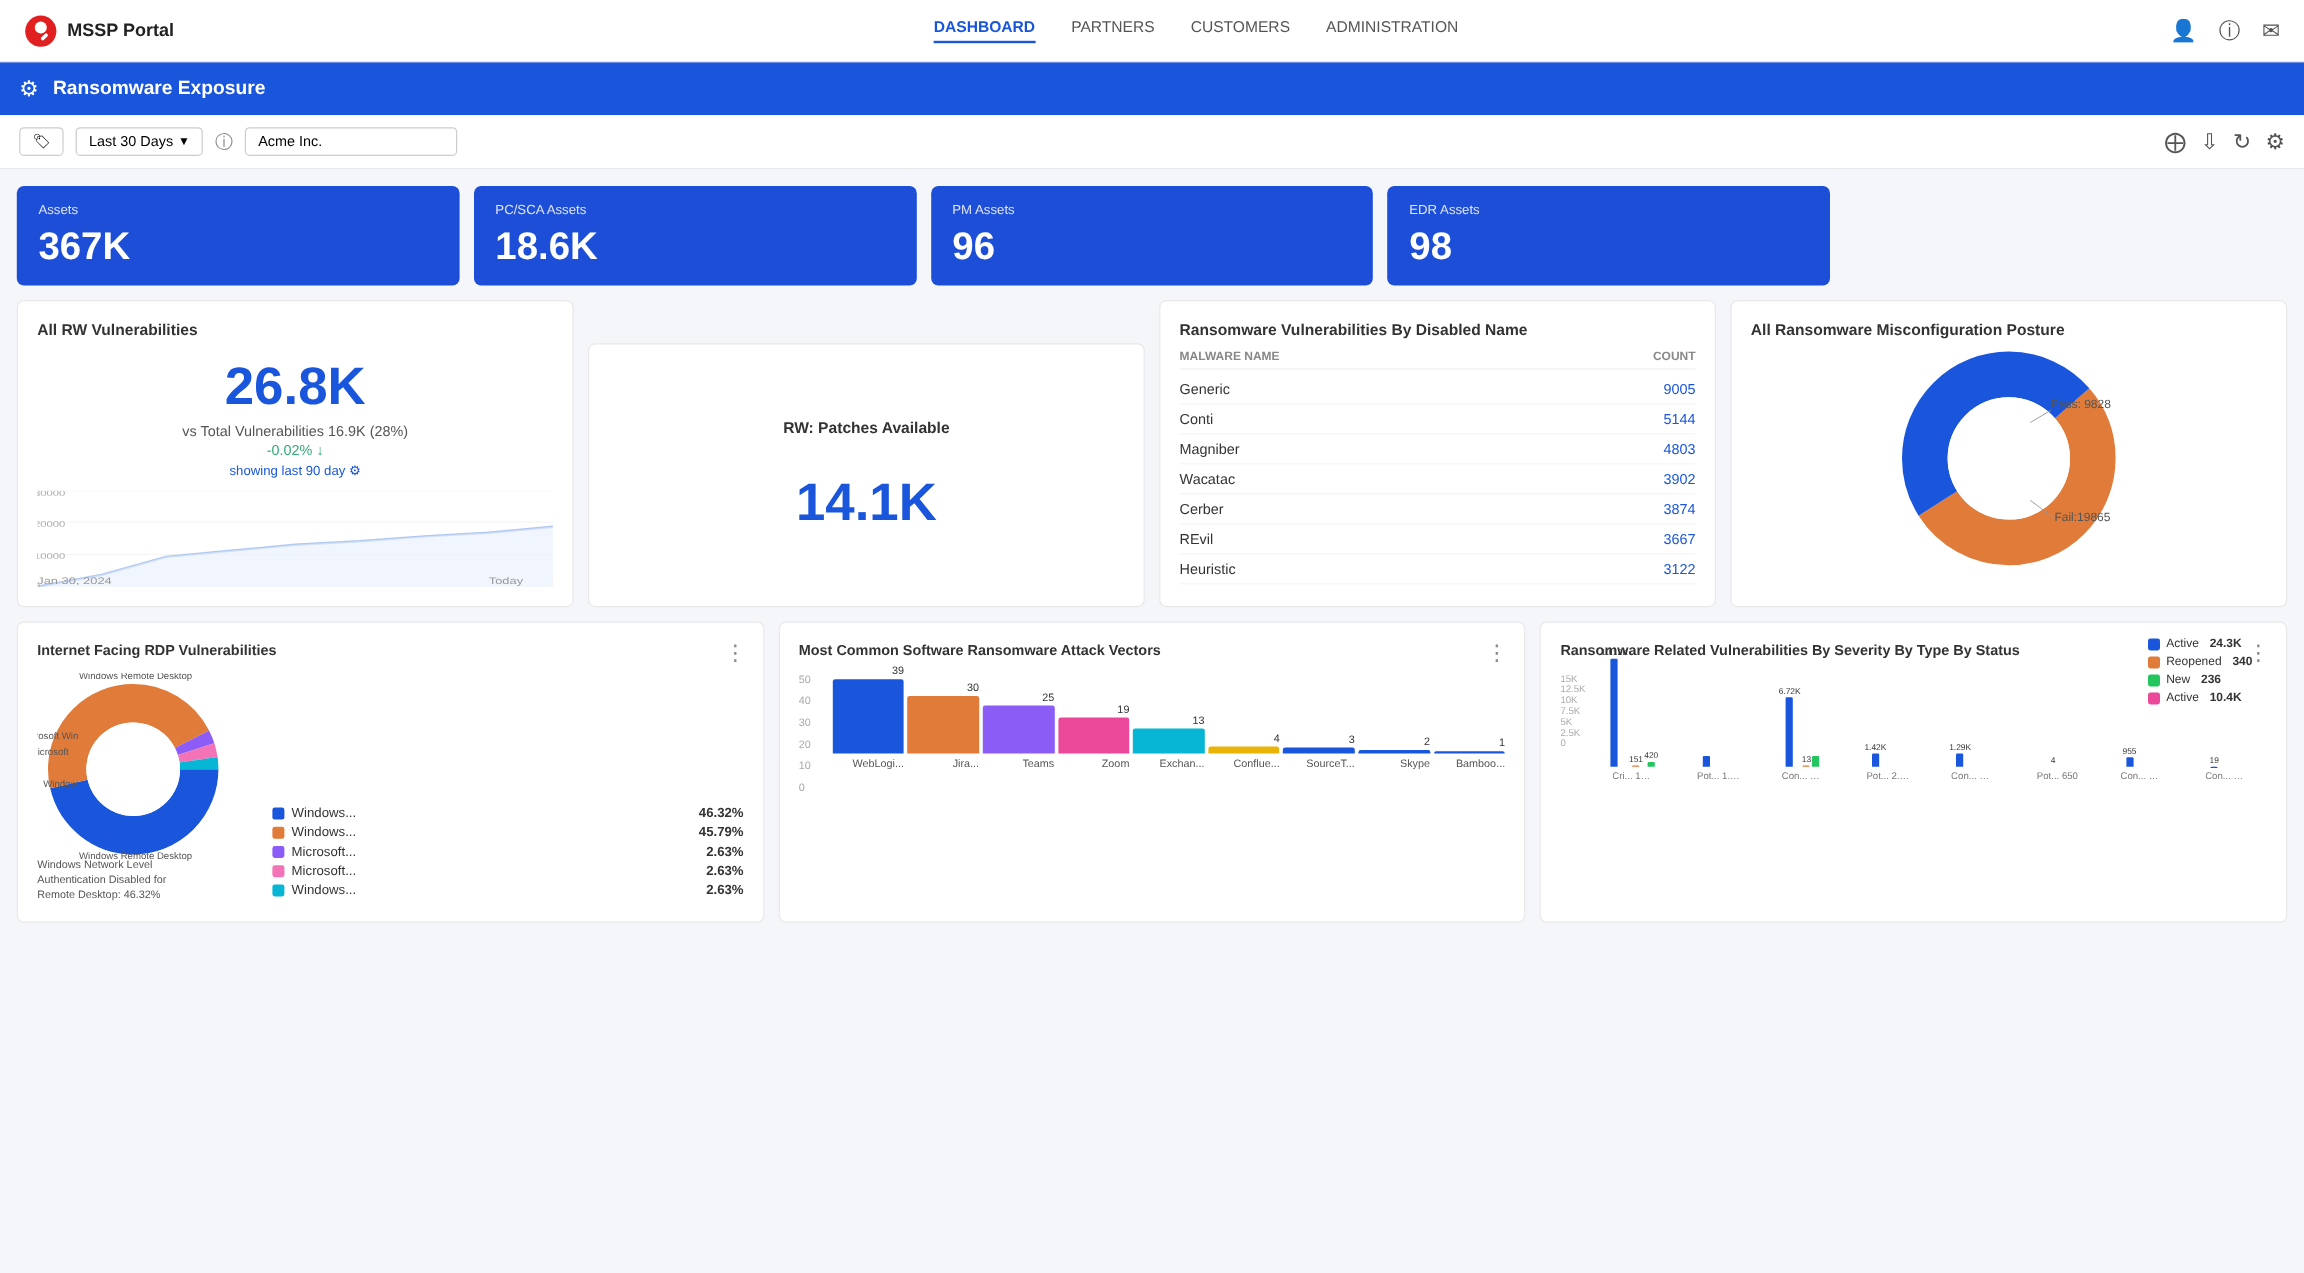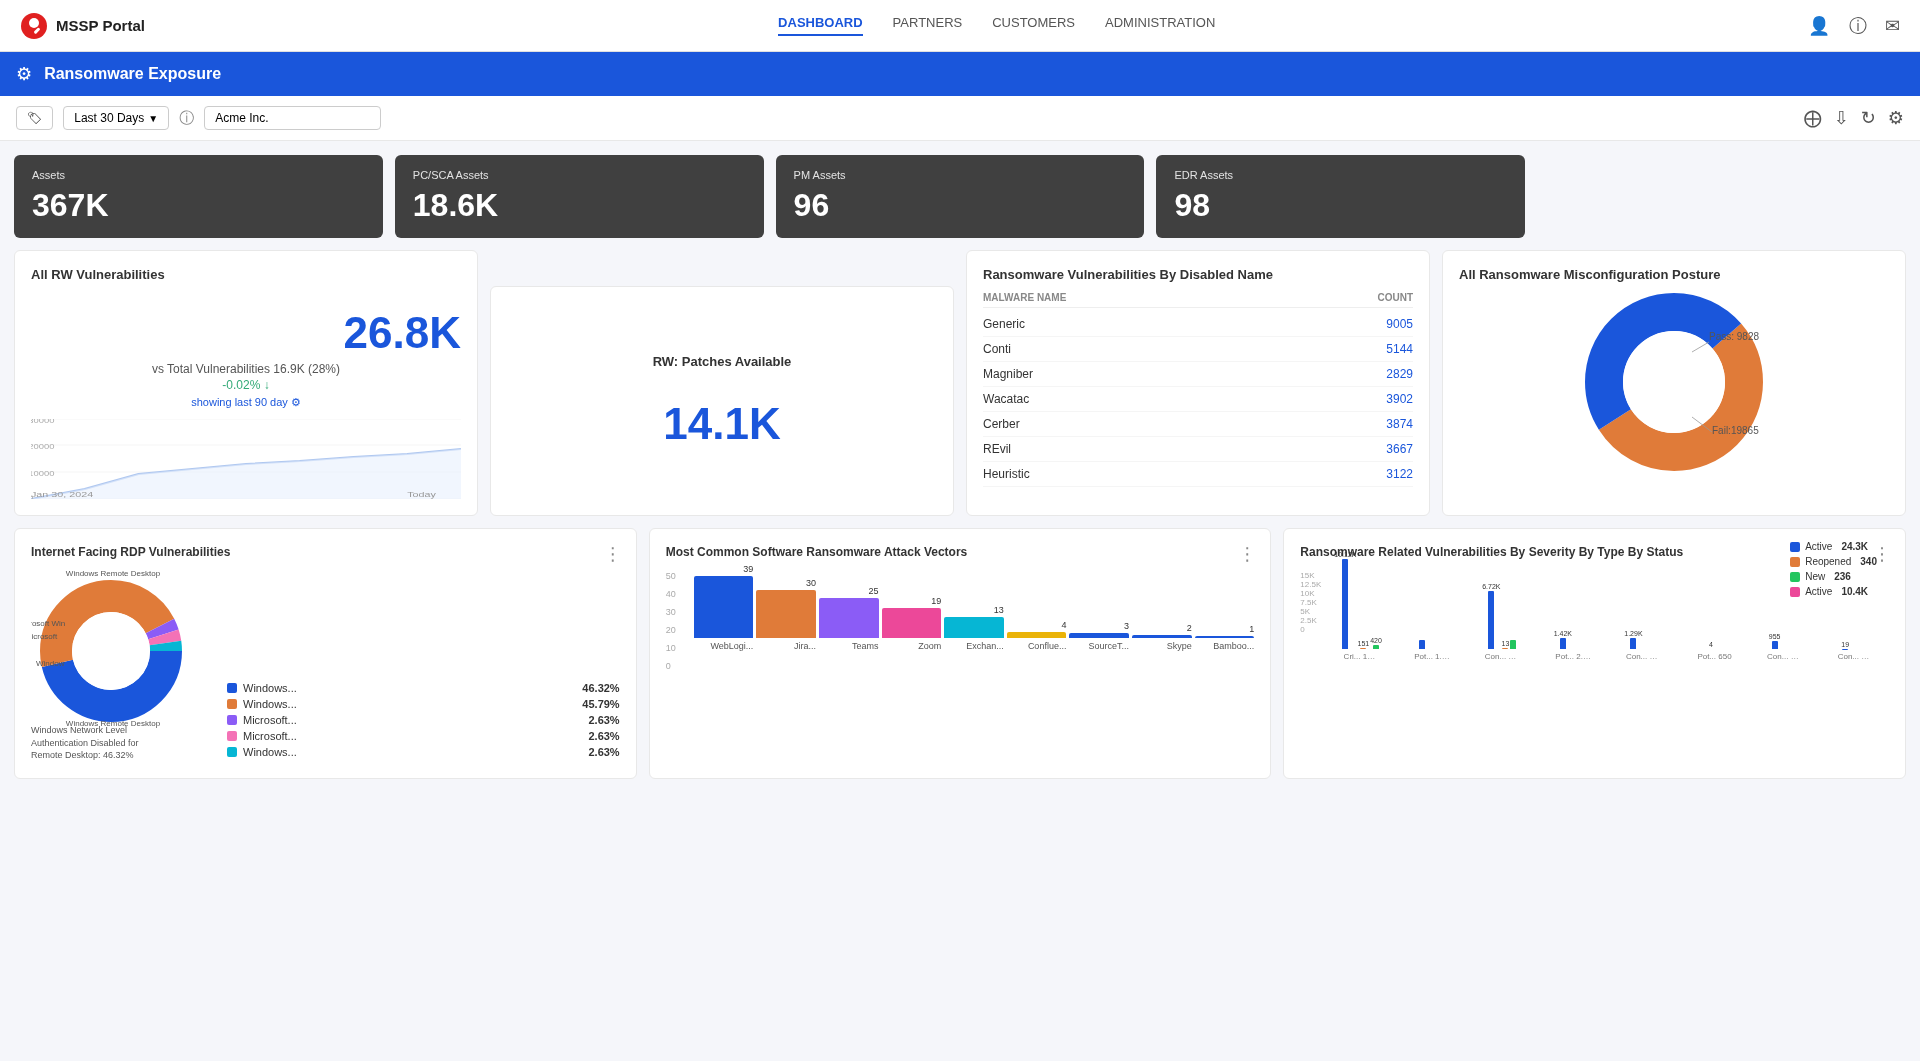--- a/index.html
+++ b/index.html
@@ -24,32 +24,32 @@
     .filters-bar { background: #fff; padding: 10px 16px; display: flex; align-items: center; gap: 10px; border-bottom: 1px solid #e8e8e8; }
     .filter-tag-btn { border: 1px solid #ccc; background: #fff; padding: 4px 10px; border-radius: 4px; cursor: pointer; font-size: 12px; display: flex; align-items: center; gap: 4px; }
     .filter-date-btn { border: 1px solid #ccc; background: #fff; padding: 4px 10px; border-radius: 4px; cursor: pointer; font-size: 12px; display: flex; align-items: center; gap: 4px; }
     .filter-info { color: #888; cursor: pointer; font-size: 15px; }
     .filter-company { border: 1px solid #ccc; background: #fff; padding: 4px 10px; border-radius: 4px; font-size: 12px; min-width: 140px; }
     .filters-right { margin-left: auto; display: flex; gap: 12px; align-items: center; }
     .filter-action-icon { font-size: 18px; color: #555; cursor: pointer; }
 
     
     .stats-row { display: grid; grid-template-columns: repeat(5, 1fr); gap: 12px; padding: 14px 14px 0; }
-    .stat-card { background: #404040; color: #fff; border-radius: 6px; padding: 14px 18px; }
+    .stat-card { background: #1d4ed8; color: #fff; border-radius: 6px; padding: 14px 18px; }
     .stat-label { font-size: 11px; opacity: 0.85; margin-bottom: 6px; }
     .stat-value { font-size: 32px; font-weight: 700; }
 
     
     .main-grid { display: grid; grid-template-columns: 1fr 1fr 1fr 1fr; gap: 12px; padding: 12px 14px; }
     .card { background: #fff; border-radius: 6px; border: 1px solid #e8e8e8; padding: 16px; }
     .card-title { font-size: 13px; font-weight: 600; color: #333; margin-bottom: 10px; }
 
     
     .rw-card { grid-column: span 1; }
-    .rw-big-num { font-size: 44px; font-weight: 700; color: #1a56db; text-align: right; margin-top: 26px; }
+    .rw-big-num { font-size: 44px; font-weight: 700; color: #1a56db; text-align: center; margin-top: 16px; }
     .rw-sub { text-align: center; font-size: 12px; color: #555; margin-top: 4px; }
     .rw-delta { text-align: center; font-size: 12px; color: #3a7; margin-top: 2px; }
     .rw-link { text-align: center; font-size: 11px; color: #1a56db; cursor: pointer; margin-top: 4px; }
     .mini-chart { margin-top: 10px; position: relative; height: 80px; }
     .mini-chart svg { width: 100%; height: 100%; }
 
     
     .patches-card { grid-column: span 1; display: flex; flex-direction: column; align-items: center; justify-content: center; margin-top: 36px; }
     .patches-big { font-size: 44px; font-weight: 700; color: #1a56db; margin-top: 20px; }
 
@@ -204,21 +204,21 @@
           <div class="malware-row">
             <span>Generic</span>
             <span class="malware-count">9005</span>
           </div>
           <div class="malware-row">
             <span>Conti</span>
             <span class="malware-count">5144</span>
           </div>
           <div class="malware-row">
             <span>Magniber</span>
-            <span class="malware-count">2829</span>
+            <span class="malware-count">4803</span>
           </div>
           <div class="malware-row">
             <span>Wacatac</span>
             <span class="malware-count">3902</span>
           </div>
           <div class="malware-row">
             <span>Cerber</span>
             <span class="malware-count">3874</span>
           </div>
           <div class="malware-row">

